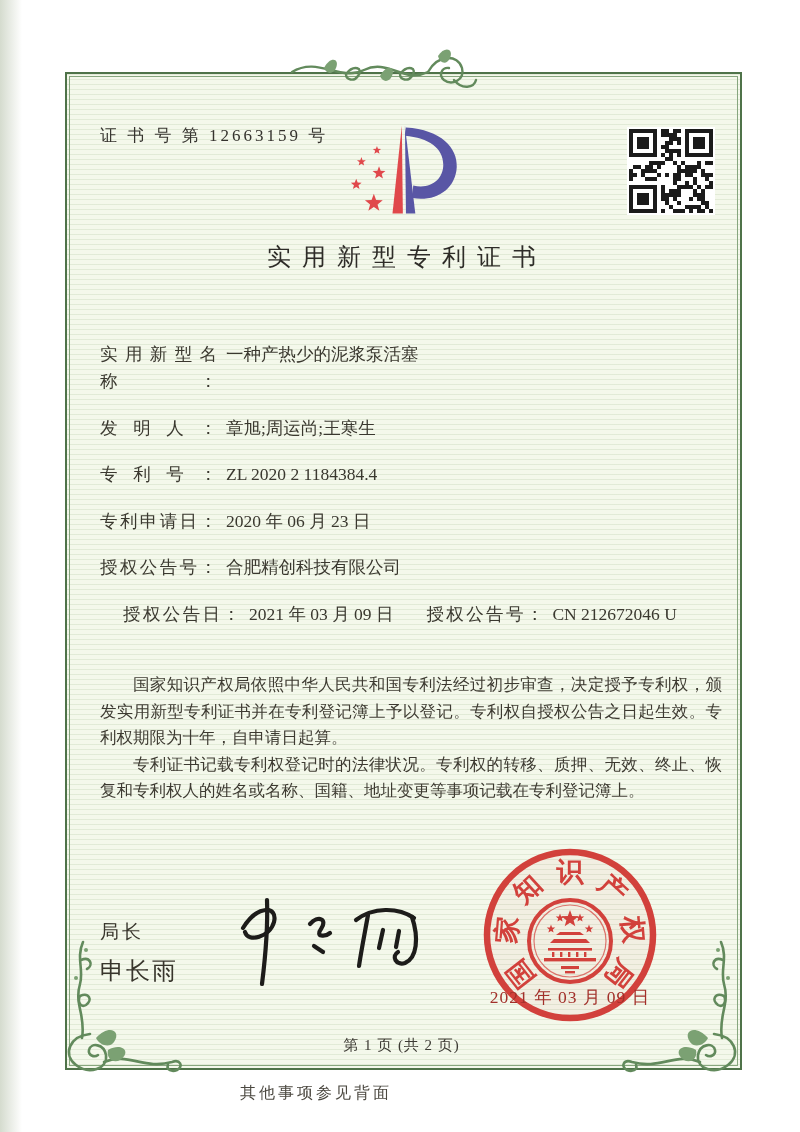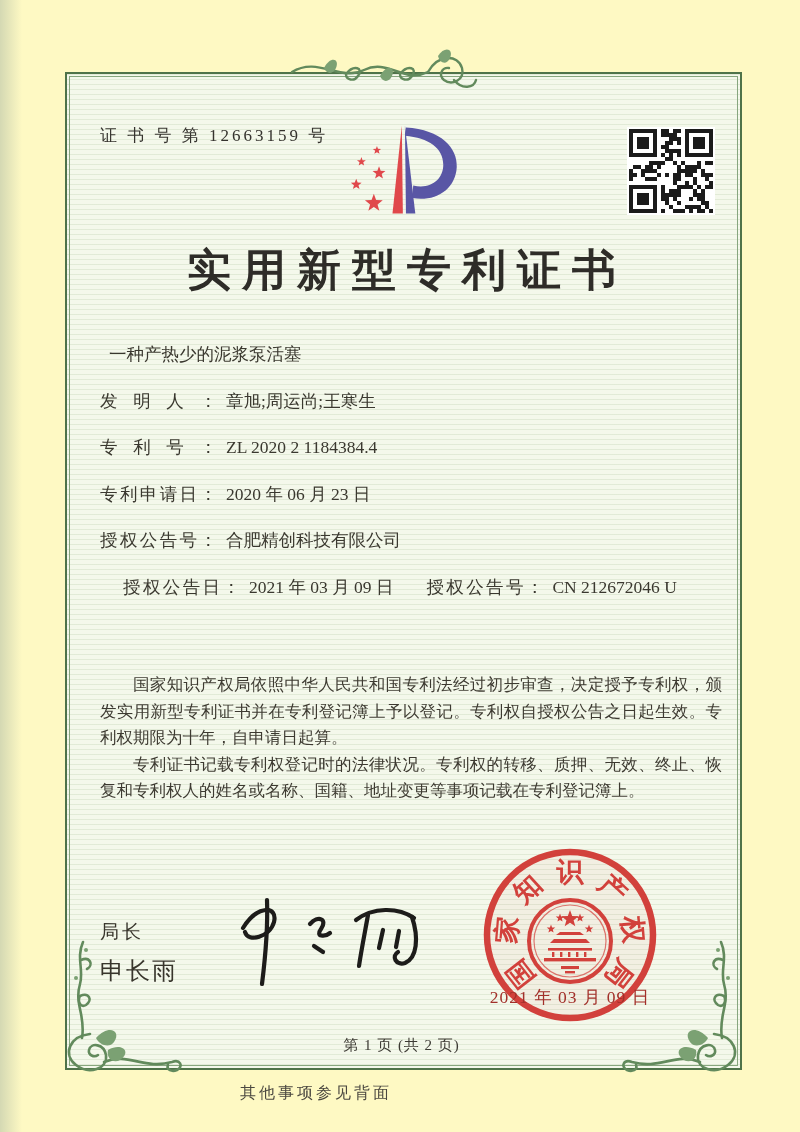--- a/index.html
+++ b/index.html
@@ -1,38 +1,38 @@
 <!DOCTYPE html>
 <html><head>
 <meta charset="utf-8">
 <style>
   html,body{margin:0;padding:0;background:#e8e8e4;}
   .page{
     position:relative;width:800px;height:1132px;margin:0 auto;
-    background:#fef9c3;overflow:hidden;
+    background:#ffffff;overflow:hidden;
     font-family:"Liberation Serif","DejaVu Serif",serif;
     color:#38352c;
   }
   .edge-shade{position:absolute;left:0;top:0;bottom:0;width:22px;
     background:linear-gradient(90deg,#b2bea6 0%,rgba(252,253,248,0) 100%);opacity:.55;}
   .frame{
     position:absolute;left:65px;top:72px;width:673px;height:994px;
     border:2px solid var(--border-green,#4f7349);
     background-color:#f4f8eb;
     background-image:repeating-linear-gradient(180deg,
       rgba(130,165,110,.16) 0px, rgba(130,165,110,.16) 1px,
       rgba(0,0,0,0) 1px, rgba(0,0,0,0) 5px);
   }
   .frame::after{content:"";position:absolute;inset:2px;
     border:1px solid var(--border-green-light,#87a67e);pointer-events:none;}
   .cert-no{position:absolute;left:100px;top:124px;font-size:17px;letter-spacing:3px;color:#35332e;}
   .logo{position:absolute;left:350px;top:114px;width:114px;height:112px;}
   .qr{position:absolute;left:627px;top:127px;width:88px;height:88px;background:#fff;padding:2px;box-sizing:border-box;}
   .title{position:absolute;left:65px;top:241px;width:673px;text-align:center;
-    font-size:44px;font-weight:700;letter-spacing:11px;text-indent:11px;color:#2e2c28;}
+    font-size:24px;font-weight:400;letter-spacing:11px;text-indent:11px;color:#2e2c28;}
   .fields{position:absolute;left:100px;top:341px;width:622px;}
   .f-row{display:flex;font-size:17.5px;line-height:27px;margin-bottom:19.5px;color:#3a382f;}
   .f-label{flex:0 0 117px;text-align:justify;text-align-last:justify;}
   .f-value{flex:1;padding-left:9px;}
   .pair{display:flex;}
   .pair .f-label{flex:0 0 117px;margin-left:23px;}
   .pair2{margin-left:10px;}
   .paras{position:absolute;left:100px;top:672px;width:622px;
     font-size:16.5px;line-height:26.5px;text-align:justify;color:#3d3a31;}
   .paras p{margin:0;text-indent:2em;}
@@ -256,20 +256,21 @@
       <rect x="64" y="8" width="12" height="12" fill="#1b1b1b"></rect>
       <rect x="0" y="56" width="28" height="28" fill="#1b1b1b"></rect>
       <rect x="4" y="60" width="20" height="20" fill="#ffffff"></rect>
       <rect x="8" y="64" width="12" height="12" fill="#1b1b1b"></rect>
     </svg>
 
   <div class="title">实用新型专利证书</div>
 
   <div class="fields">
     <div class="f-row">
+      <span class="f-label">实用新型名称：</span>
       <span class="f-value">一种产热少的泥浆泵活塞</span>
     </div>
     <div class="f-row">
       <span class="f-label">发明人：</span>
       <span class="f-value">章旭;周运尚;王寒生</span>
     </div>
     <div class="f-row">
       <span class="f-label">专利号：</span>
       <span class="f-value">ZL 2020 2 1184384.4</span>
     </div>

